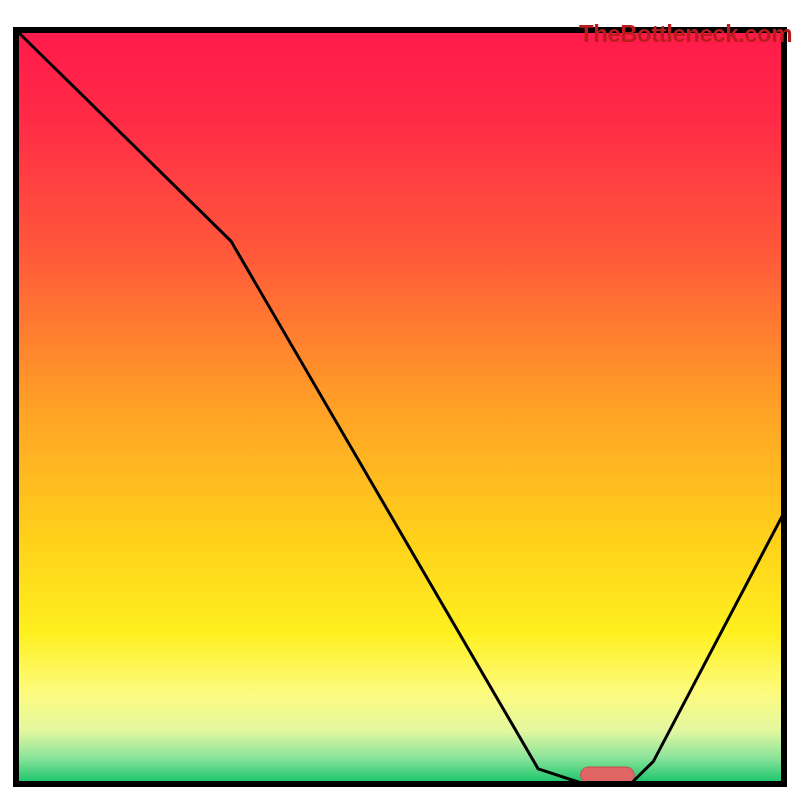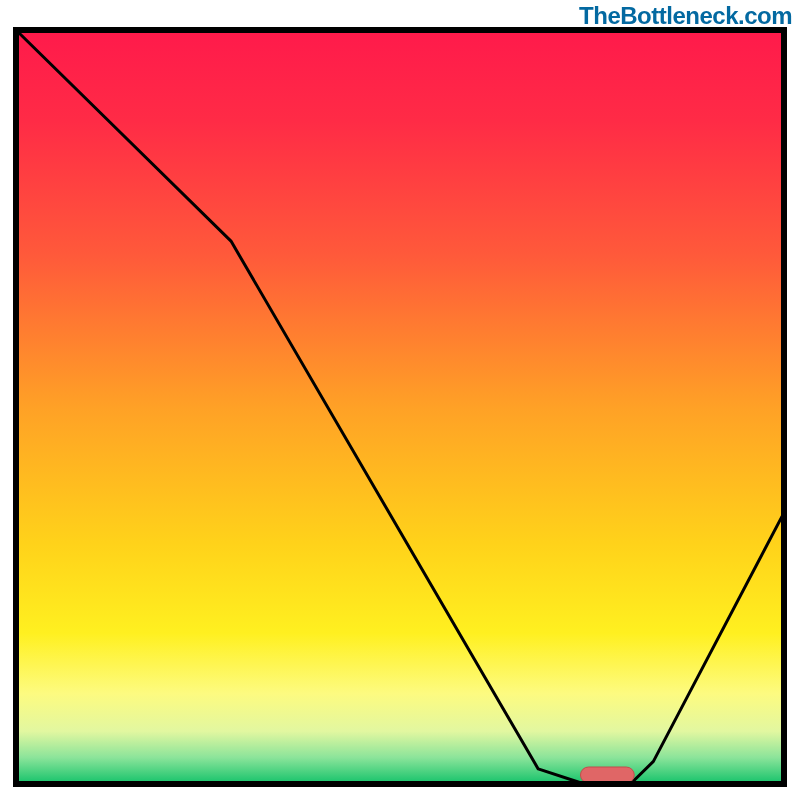--- a/index.html
+++ b/index.html
@@ -10,25 +10,25 @@
     background: #ffffff;
     font-family: Arial, Helvetica, sans-serif;
   }
   .frame {
     position: relative;
     width: 800px;
     height: 800px;
   }
   .watermark {
     position: absolute;
-    top: 2px;
+    top: 20px;
     right: 8px;
     font-size: 24px;
     font-weight: bold;
-    color: #0369a1;
+    color: #b91c1c;
     letter-spacing: -0.5px;
   }
   svg {
     display: block;
   }
 </style>
 </head>
 <body>
 
 <div class="frame">

